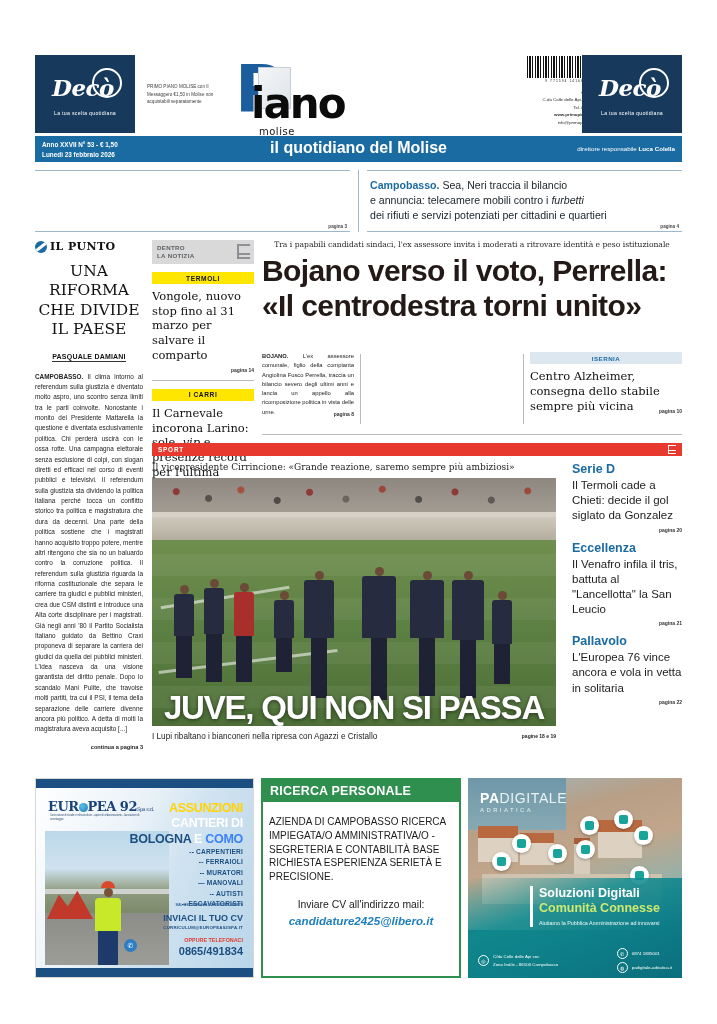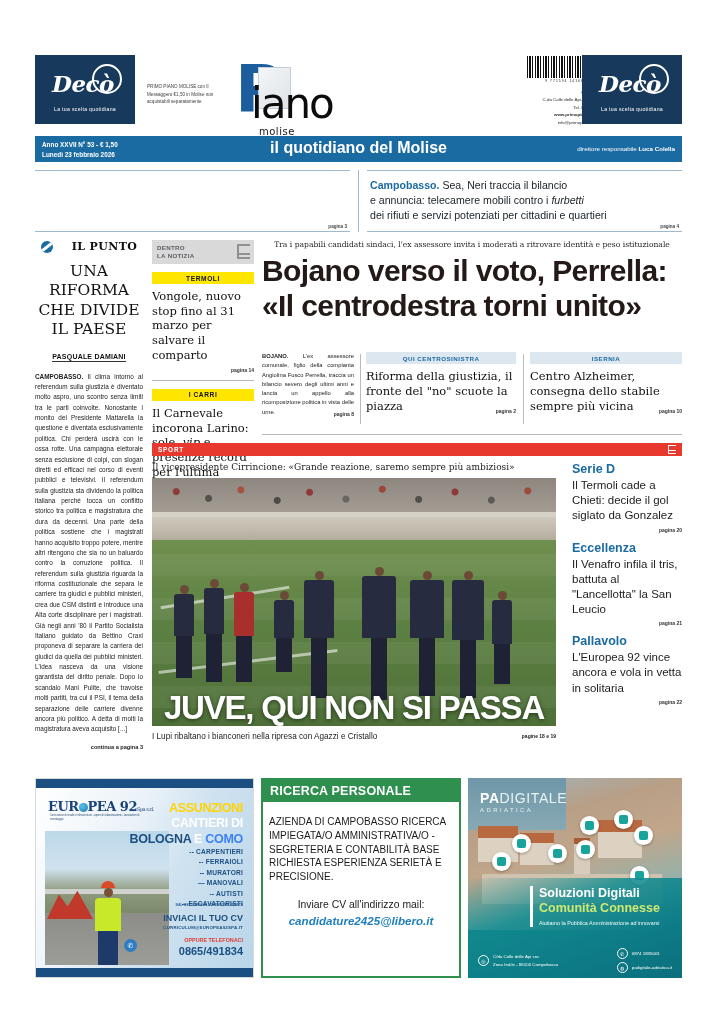--- a/index.html
+++ b/index.html
@@ -9,21 +9,21 @@
     font-family:"Liberation Sans", sans-serif;
     color:#1a1a1a;
     position:relative;
     overflow:hidden;
   }
   .page { position:absolute; left:0; top:0; width:717px; height:1024px; background:#fff; }
 
   
   .masthead { position:absolute; left:35px; top:55px; width:647px; height:78px; }
   .deco-logo {
-    position:absolute; top:0; width:100px; height:69px;
+    position:absolute; top:0; width:100px; height:78px;
     background:#173a5c; color:#fff;
     display:flex; flex-direction:column; align-items:center; justify-content:center;
   }
   .deco-logo.left { left:0; }
   .deco-logo.right { right:0; }
   .deco-word {
     font-family:"DejaVu Serif", serif; font-style:italic; font-weight:bold;
     font-size:23px; letter-spacing:-0.5px; line-height:1;
     position:relative; padding:4px 10px 2px 6px;
   }
@@ -37,21 +37,21 @@
     font-size:4.6px; line-height:1.65; color:#3f3f3f;
   }
   .logo-block { position:absolute; left:196px; top:-4px; width:285px; height:82px; }
   .logo-primo {
     position:absolute; left:58px; top:2px;
     font-family:"DejaVu Sans", sans-serif; font-weight:bold; font-size:42px;
     letter-spacing:-2px; color:#0b0b0b; line-height:1;
   }
   .logo-piano {
     position:absolute; left:20px; top:32px;
-    font-family:"DejaVu Sans", sans-serif; font-weight:normal; font-size:42px;
+    font-family:"DejaVu Sans", sans-serif; font-weight:bold; font-size:42px;
     letter-spacing:-2px; color:#0b0b0b; line-height:1;
   }
   .logo-pblue {
     position:absolute; left:4px; top:6px; font-family:"DejaVu Sans", sans-serif;
     font-weight:bold; font-size:66px; color:#1c5d9e; line-height:1;
   }
   .logo-sheet {
     position:absolute; left:27px; top:16px; width:33px; height:42px;
     background:linear-gradient(135deg,#f4f6f8 0%, #dde3e8 100%);
     border:1px solid #c6ced6;
@@ -92,21 +92,21 @@
   .sumbox.l { left:0; }
   .sumbox.r { left:332px; }
   .sumdiv { position:absolute; left:323px; top:0; width:1.2px; height:62px; background:#9fb9cc; }
   .sumtext { font-size:10.6px; line-height:1.42; padding:7px 2px 0 3px; color:#20282e; }
   .sumtext .lead { color:#1b6ba3; font-weight:bold; }
   .sumtext i { font-style:italic; }
   .sumpage { position:absolute; right:3px; bottom:2px; font-size:4.6px; font-weight:bold; color:#4a4a4a; }
 
   
   .colpunto { position:absolute; left:35px; top:240px; width:108px; }
-  .punto-head { display:flex; align-items:center; gap:19px;justify-content:center; }
+  .punto-head { display:flex; align-items:center; gap:3px; }
   .punto-dot { width:12px; height:12px; border-radius:50%; background:#1b6ba3; position:relative; overflow:hidden; }
   .punto-dot::after { content:""; position:absolute; left:-3px; top:4.5px; width:19px; height:2.6px; background:#fff; transform:rotate(-38deg); }
   .punto-title { font-family:"DejaVu Serif", serif; font-weight:bold; font-size:11px; letter-spacing:0.4px; color:#111; }
   .punto-hl {
     font-family:"DejaVu Serif", serif; font-size:15.5px; line-height:1.25;
     text-align:center; margin-top:9px; color:#111;
   }
   .punto-author {
     font-size:7px; font-weight:bold; letter-spacing:0.2px; margin-top:13px;
     border-bottom:1.2px solid #333; display:inline-block; padding-bottom:1px; color:#111;
@@ -415,25 +415,20 @@
       <div>«Il centrodestra torni unito»</div>
     </div>
   </div>
 
   <div class="subrow">
     <div class="sub-c1">
       <p><b>BOJANO.</b><span> L'ex assessore comunale, figlio della compianta Angiolina Fusco Perrella, traccia un bilancio severo degli ultimi anni e lancia un appello alla ricomposizione politica in vista delle urne.</span></p>
       <div class="sub-pg">pagina 8</div>
     </div>
     <div class="vline a"></div>
-    <div class="sub-c2">
-      <div class="sub-tag">QUI CENTROSINISTRA</div>
-      <div class="sub-hl">Riforma della giustizia, il fronte del "no" scuote la piazza</div>
-      <div class="sub-pg">pagina 2</div>
-    </div>
     <div class="vline b"></div>
     <div class="sub-c3">
       <div class="sub-tag">ISERNIA</div>
       <div class="sub-hl">Centro Alzheimer, consegna dello stabile sempre più vicina</div>
       <div class="sub-pg">pagina 10</div>
     </div>
   </div>
   <div class="subrule"></div>
 
   <div class="sportbar">
@@ -519,21 +514,21 @@
       <div class="ss-t">Il Termoli cade a Chieti: decide il gol siglato da Gonzalez</div>
       <div class="ss-p">pagina 20</div>
     </div>
     <div class="ss-item">
       <div class="ss-h">Eccellenza</div>
       <div class="ss-t">Il Venafro infila il tris, battuta al "Lancellotta" la San Leucio</div>
       <div class="ss-p">pagina 21</div>
     </div>
     <div class="ss-item">
       <div class="ss-h">Pallavolo</div>
-      <div class="ss-t">L'Europea 92 vince ancora e vola in vetta in solitaria</div>
+      <div class="ss-t">L'Europea 76 vince ancora e vola in vetta in solitaria</div>
       <div class="ss-p">pagina 22</div>
     </div>
   </div>
 
   <div class="adrow">
 
     <div class="ad ad1">
       <div class="ad1-bg"></div>
       <div class="ad1-top"></div>
       <div class="ad1-bot"></div>

